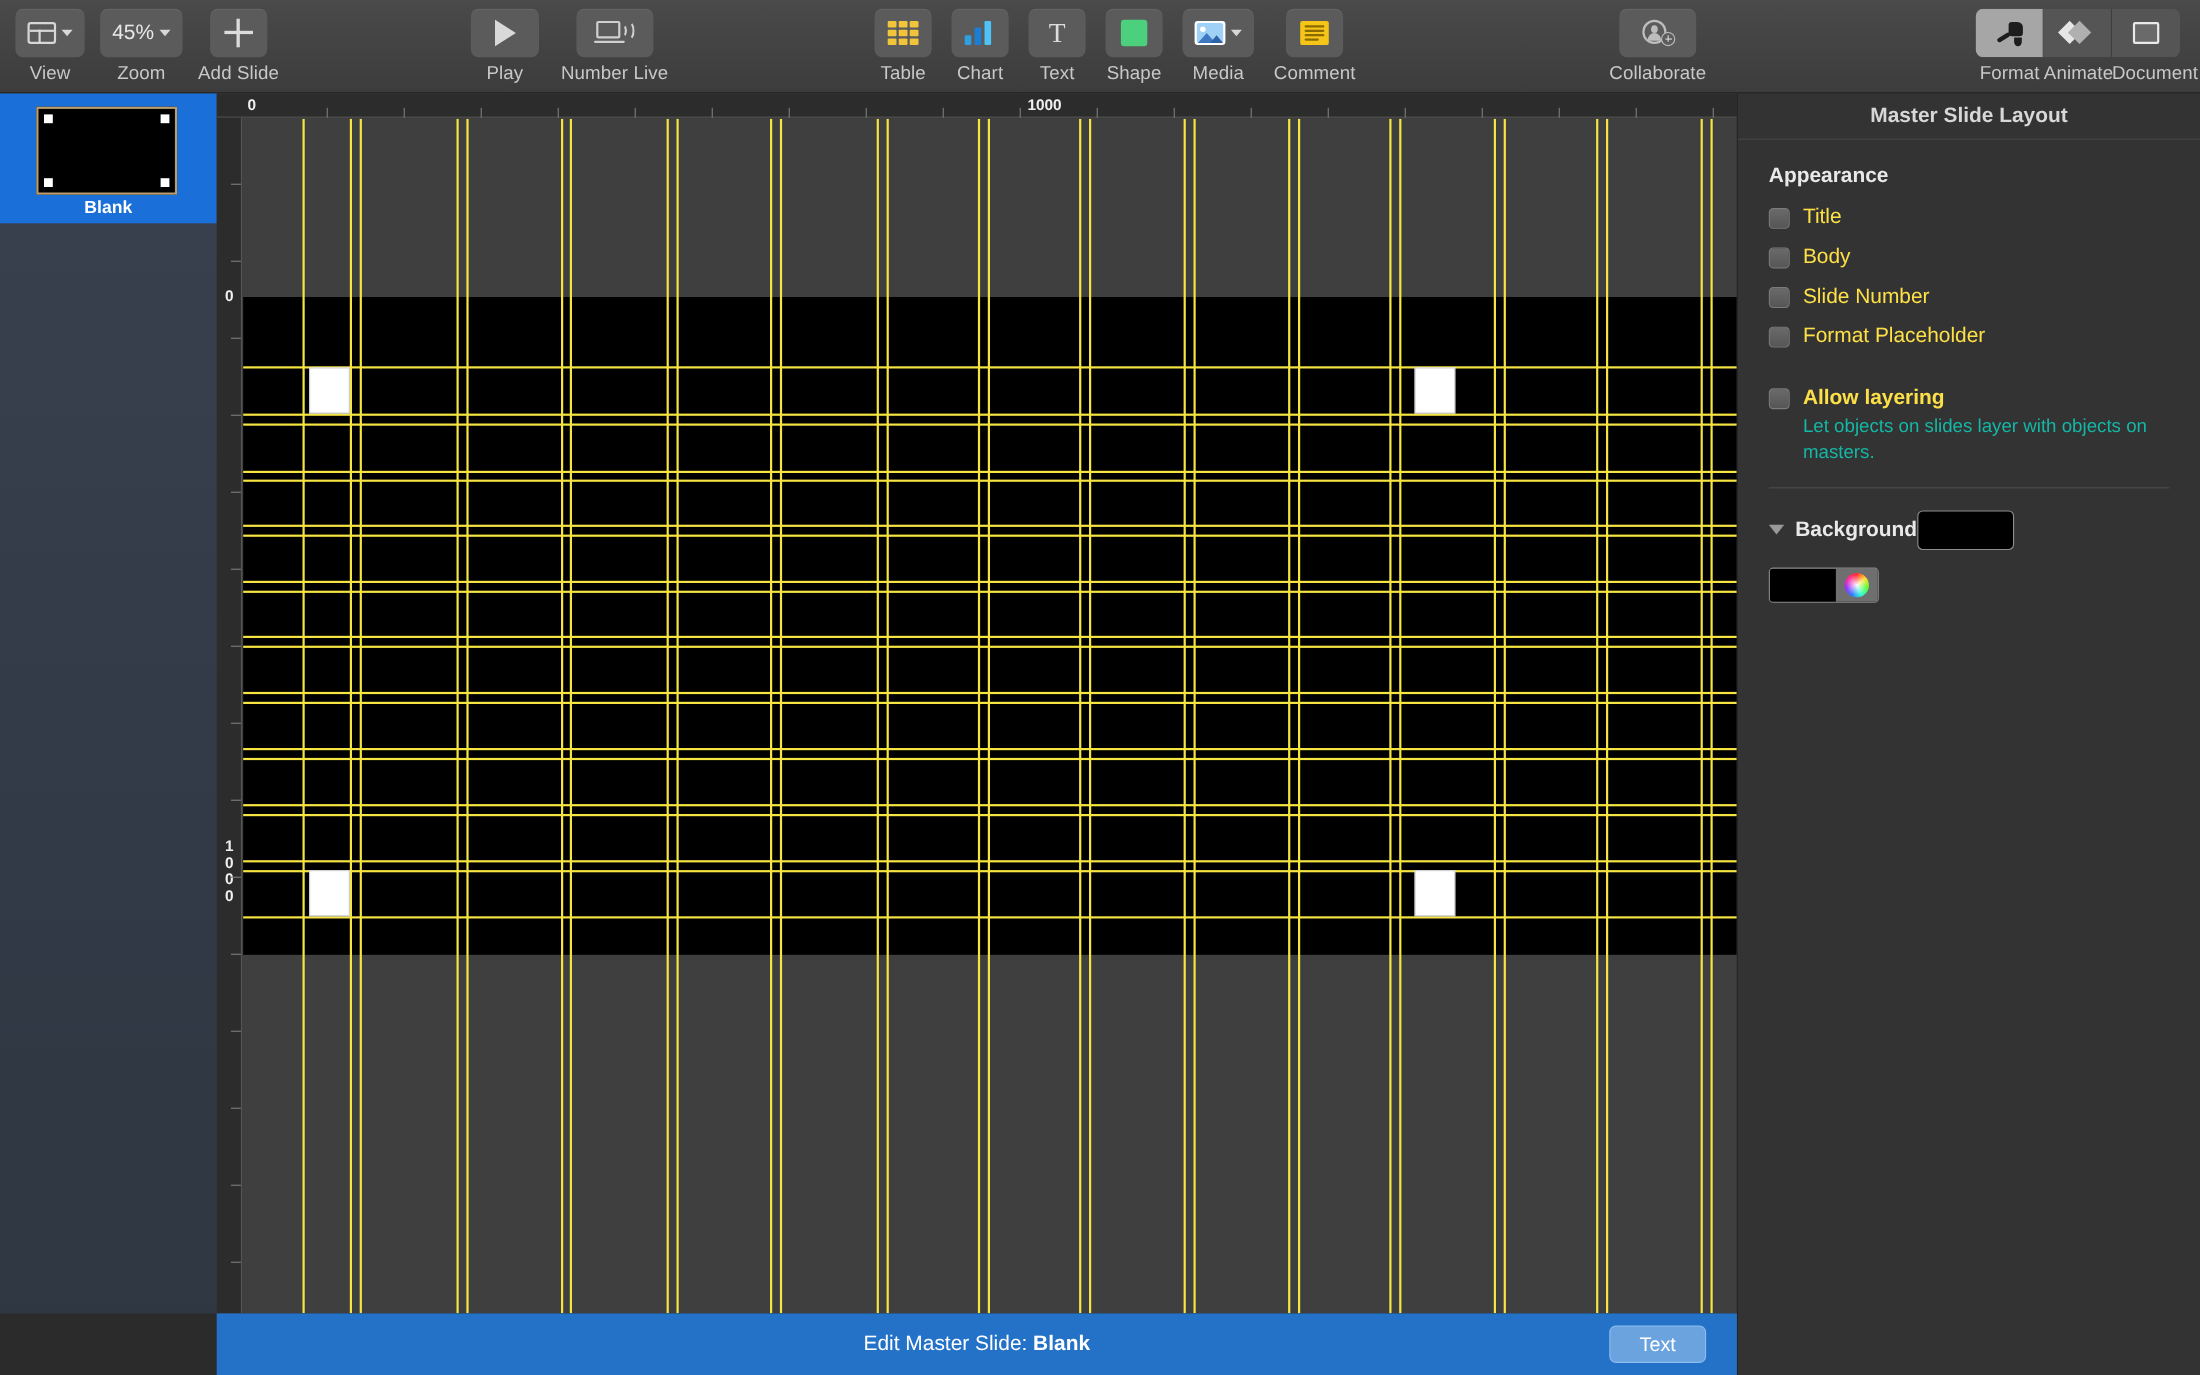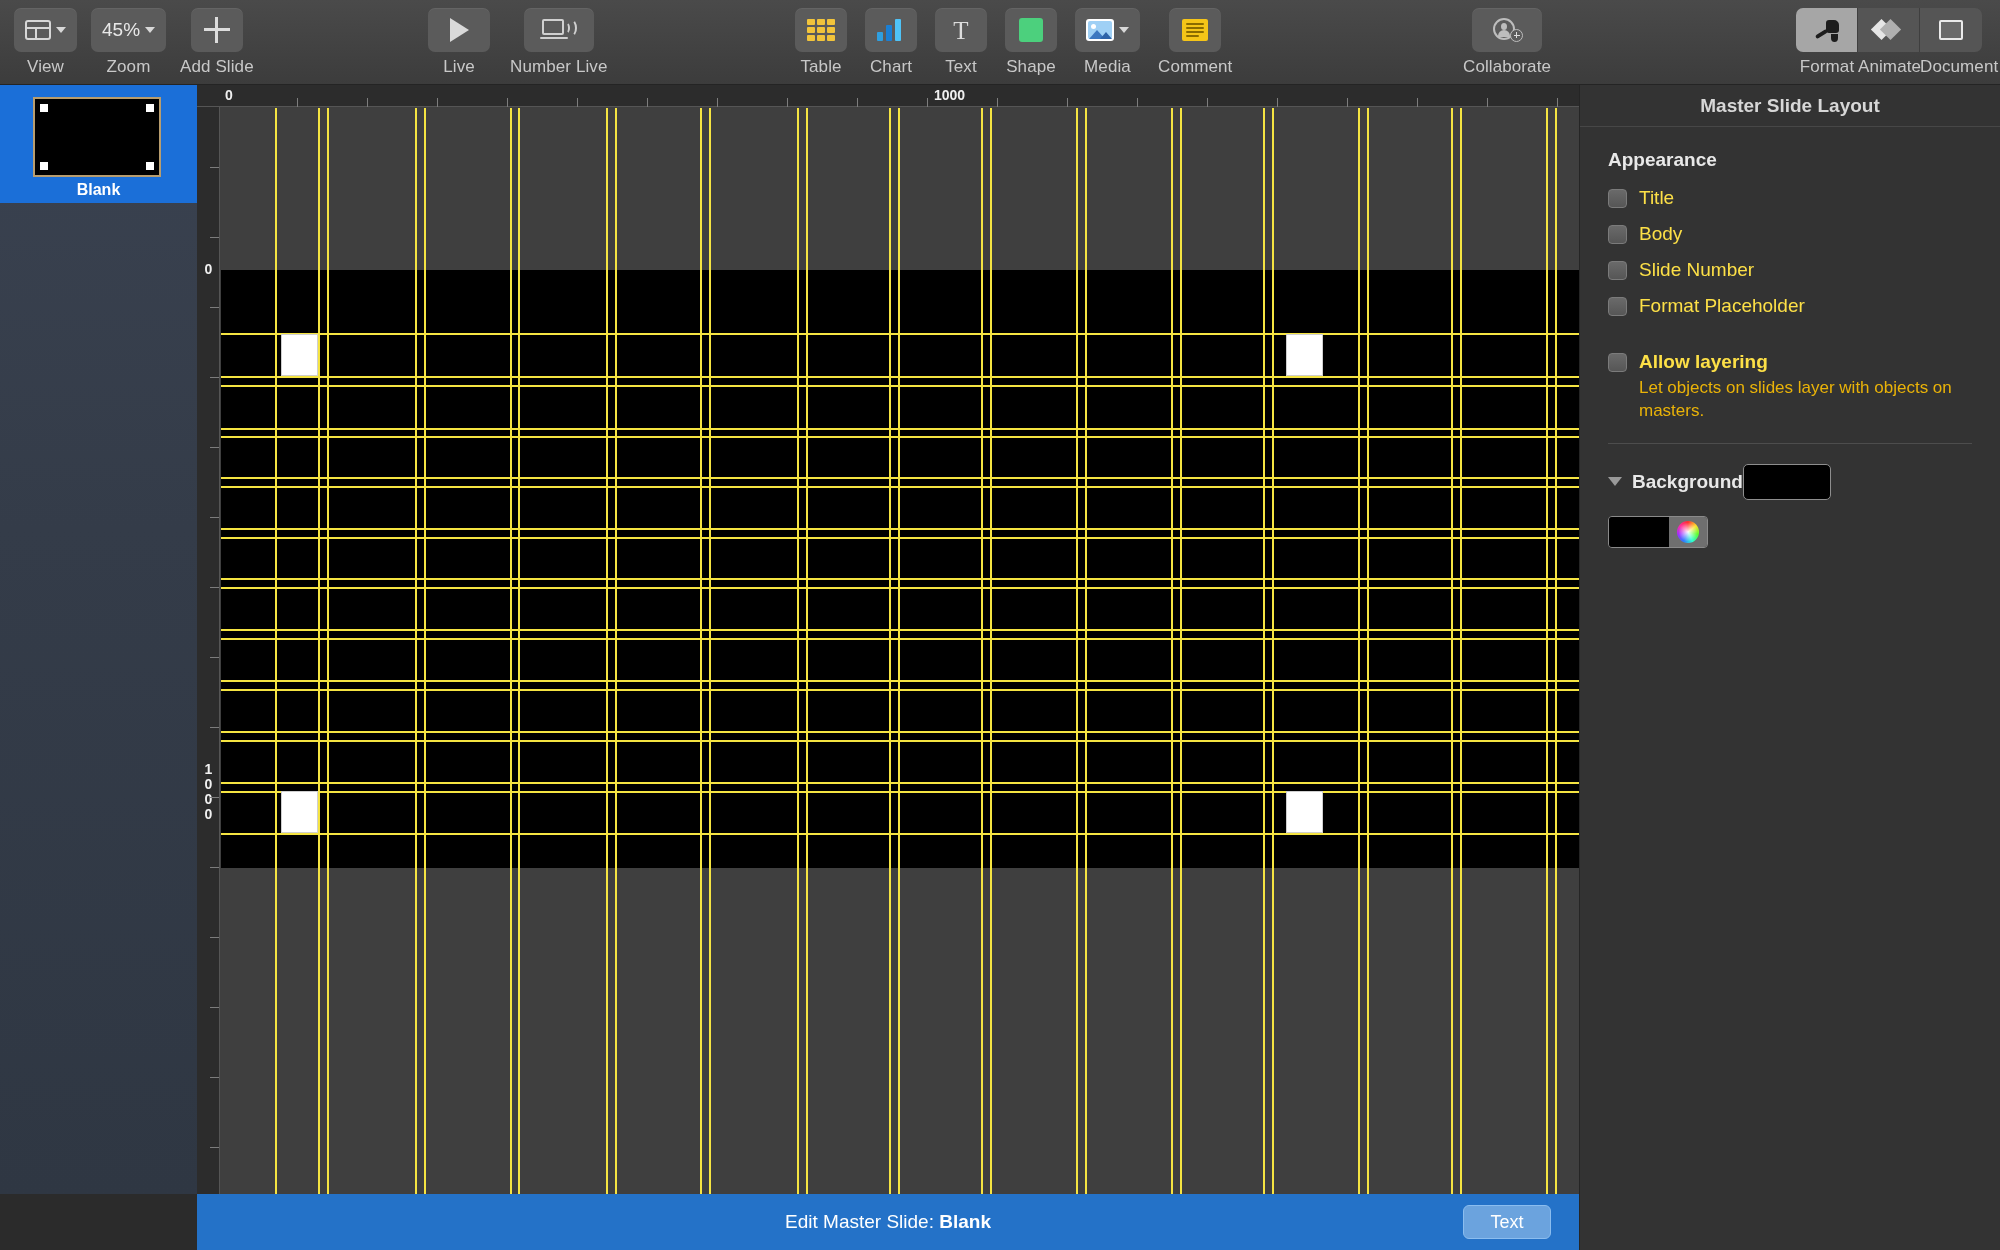--- a/index.html
+++ b/index.html
@@ -121,21 +121,21 @@
     background:#333333; border-left:1px solid #252525; }
   .insp-title { height:42px; display:flex; align-items:center; justify-content:center;
     font-size:19px; color:#d7d7d7; font-weight:bold; border-bottom:1px solid #474747; }
   .insp-body { padding:22px 28px 0 28px; }
   .sec-head { font-size:19px; font-weight:bold; color:#e9e9e9; margin-bottom:16px; }
   .cb-row { display:flex; align-items:center; gap:12px; margin-bottom:14px; }
   .cb { width:19px; height:19px; border-radius:4px;
     background:linear-gradient(180deg,#6a6a6a,#565656);
     border:1px solid #7b7b7b; flex:none; }
   .cb-lbl { font-size:19px; color:#fde047; }
-  .helper { font-size:17px; color:#eab308; line-height:1.35; margin:4px 0 0 31px; }
+  .helper { font-size:17px; color:#14b8a6; line-height:1.35; margin:4px 0 0 31px; }
   .divider { height:1px; background:#4d4d4d; margin:20px 0; }
   .bg-row { display:flex; align-items:center; justify-content:flex-start; margin-bottom:8px; }
   .disc { display:flex; align-items:center; gap:10px; }
   .tri { width:0;height:0;border-left:7px solid transparent;border-right:7px solid transparent;
     border-top:9px solid #9a9a9a; }
   .bg-swatch { width:88px; height:36px; background:#000; border:1px solid #8e8e8e;
     border-radius:5px; }
   .popup { position:relative; height:34px; border-radius:5px;
     background:linear-gradient(180deg,#6d6d6d,#5e5e5e); border:1px solid #7a7a7a;
     display:flex; align-items:center; padding-left:12px; }
@@ -192,21 +192,21 @@
         </div>
       <span class="tlabel">Add Slide</span>
     </div>
   </div>
 
   <div class="tgroup" style="left:428px; top:8px; gap:20px;">
     <div class="titem">
       <div class="tbtn" style="min-width:62px;">
           <span class="ic-play"></span>
         </div>
-      <span class="tlabel">Live</span>
+      <span class="tlabel">Play</span>
     </div>
     <div class="titem">
       <div class="tbtn" style="min-width:70px;">
         <span class="ic-live">
           <span class="scr"></span>
             <span class="base"></span>
             <span class="w1"></span>
             <span class="w2"></span>
         </span>
       </div>

